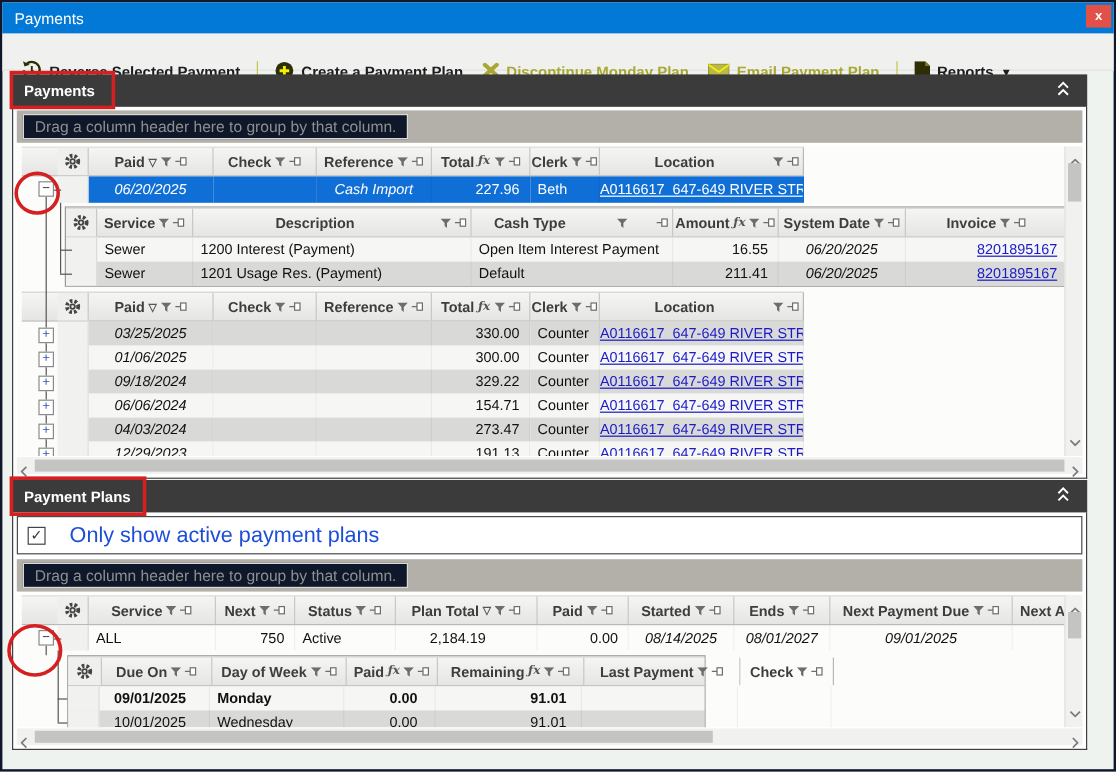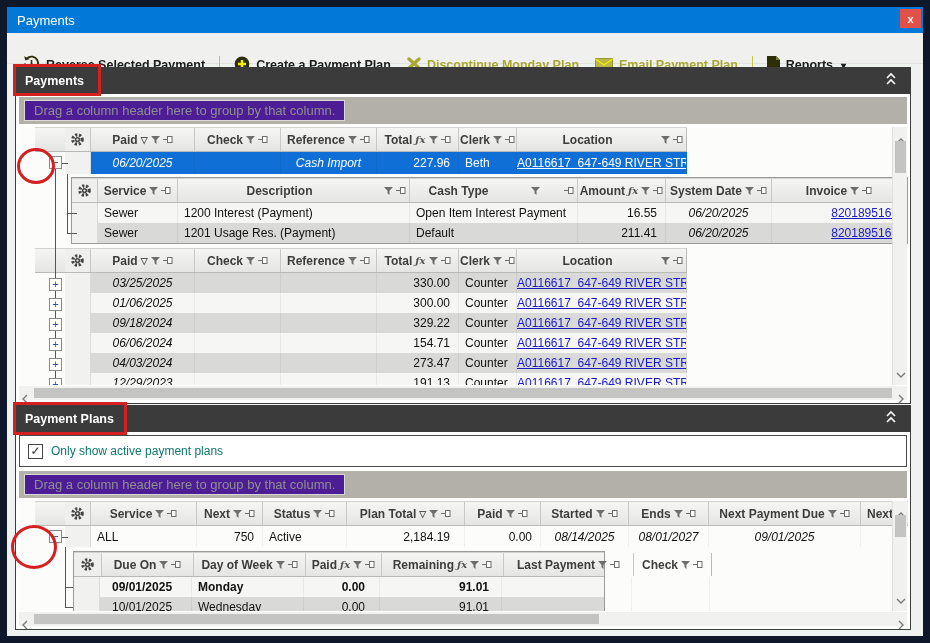--- a/index.html
+++ b/index.html
@@ -1,18 +1,18 @@
 <!DOCTYPE html>
 <html><head>
 <meta charset="utf-8">
 <style>
   html,body{margin:0;padding:0;}
   body{width:930px;height:643px;position:relative;overflow:hidden;
        font-family:"Liberation Sans",sans-serif;background:#eef3f0;}
-  .window{position:absolute;inset:0;border:7px solid #0f172a;box-sizing:border-box;background:#eef3f0;}
+  .window{position:absolute;inset:0;border:2px solid #0f172a;box-sizing:border-box;background:#eef3f0;}
   
   .titlebar{position:absolute;left:0;top:0;right:0;height:26px;background:#0278d7;
             display:flex;align-items:center;padding-left:10px;box-sizing:border-box;}
   .title{color:#fff;font-size:13px;}
   .close-btn{position:absolute;right:2px;top:2px;width:21px;height:19px;background:#e25147;
              color:#fff;font-size:11px;font-weight:bold;display:flex;align-items:center;justify-content:center;cursor:default;}
   
   .toolbar{position:absolute;left:0;top:26px;right:0;height:30px;background:#f0f0ee;display:flex;align-items:stretch;border-bottom:1px solid #e2e2e0;}
   .toolbar-yellow{background:#f4ee03;display:flex;align-items:center;padding:0 10px;gap:4px;margin-top:32px;}
   .tbtn{display:flex;align-items:center;gap:6px;font-size:12.5px;font-weight:bold;color:#1d1d1d;padding:0 6px;white-space:nowrap;cursor:default;}
@@ -20,29 +20,29 @@
   .tsep{width:1px;height:18px;background:#c9c446;margin:0 4px;}
   .ddarrow{font-size:10px;margin-left:2px;}
   
   .panel{position:absolute;left:8px;width:896px;}
   .p1{top:60px;} .p2{top:398px;}
   .panel-header{height:27px;background:#3b3b3b;display:flex;align-items:center;padding-left:10px;position:relative;}
   .panel-title{color:#fff;font-weight:bold;font-size:12.5px;}
   .collapse{position:absolute;right:14px;top:5px;cursor:default;}
   .panel-body{background:#fff;border:1px solid #3f3f3f;border-top:none;padding:3px;box-sizing:border-box;}
   .groupby{height:27px;background:#b3b0aa;display:flex;align-items:center;padding-left:5px;margin-bottom:3px;}
-  .groupby-box{background:#4c1d95;border:1px solid #d9d9d6;color:#8f8f8f;font-size:13px;padding:2px 9px;}
+  .groupby-box{background:#0f172a;border:1px solid #d9d9d6;color:#8f8f8f;font-size:13px;padding:2px 9px;}
   .checkrow{border:1px solid #4a4a4a;height:30px;display:flex;align-items:center;gap:8px;padding-left:8px;background:#fff;margin-bottom:4px;}
   .cbox{width:15px;height:15px;border:1.6px solid #444;background:#fff;display:flex;align-items:center;justify-content:center;
         font-size:12px;color:#333;box-sizing:border-box;line-height:1;}
-  .cblabel{font-size:12px;color:#0f766e;}
+  .cblabel{font-size:18px;color:#1d4ed8;margin-left:12px;}
   
   .grid-region{position:relative;background:#fcfcfb;}
   .gr1{height:258px;} .gr2{height:110px;}
-  .viewport{position:absolute;left:16px;top:0;width:873px;height:100%;overflow:hidden;}
+  .viewport{position:absolute;left:4px;top:0;width:873px;height:100%;overflow:hidden;}
   .mhead{display:flex;height:25px;background:linear-gradient(#f5f5f4,#e5e5e3);border-top:1px solid #d2d2d0;
          border-bottom:1px solid #b9b9b7;box-sizing:border-box;font-size:12px;font-weight:bold;color:#3d3d3d;}
   .hc{display:flex;align-items:center;justify-content:center;gap:3px;border-right:1px solid #c8c8c6;height:100%;box-sizing:border-box;overflow:hidden;white-space:nowrap;}
   .hc.gearc{background:#efefed;}
   .hc.last{border-right:1px solid #b9b9b7;}
   .hlbl{white-space:nowrap;}
   .fx{font-family:"DejaVu Serif",serif;font-style:italic;font-size:10px;font-weight:bold;color:#555;}
   .gutter{width:30px;flex:0 0 30px;}
   .row{display:flex;height:20px;font-size:12px;color:#111;align-items:stretch;}
   .selrow{height:22px;}
@@ -705,21 +705,21 @@
               <div class="ind"></div>
             <div class="cell w2-svc pl6">
                 <span>ALL</span>
               </div>
             <div class="cell w2-plan num">
                 <span>750</span>
               </div>
             <div class="cell w2-status pl6">
                 <span>Active</span>
               </div>
-            <div class="cell w2-ptotal num" style="padding-right:14px;">
+            <div class="cell w2-ptotal num" style="padding-right:14px;justify-content:center;">
                 <span>2,184.19</span>
               </div>
             <div class="cell w2-paid num">
                 <span>0.00</span>
               </div>
             <div class="cell w2-start ctr">
                 <span>08/14/2025</span>
               </div>
             <div class="cell w2-ends ctr">
                 <span>08/01/2027</span>

